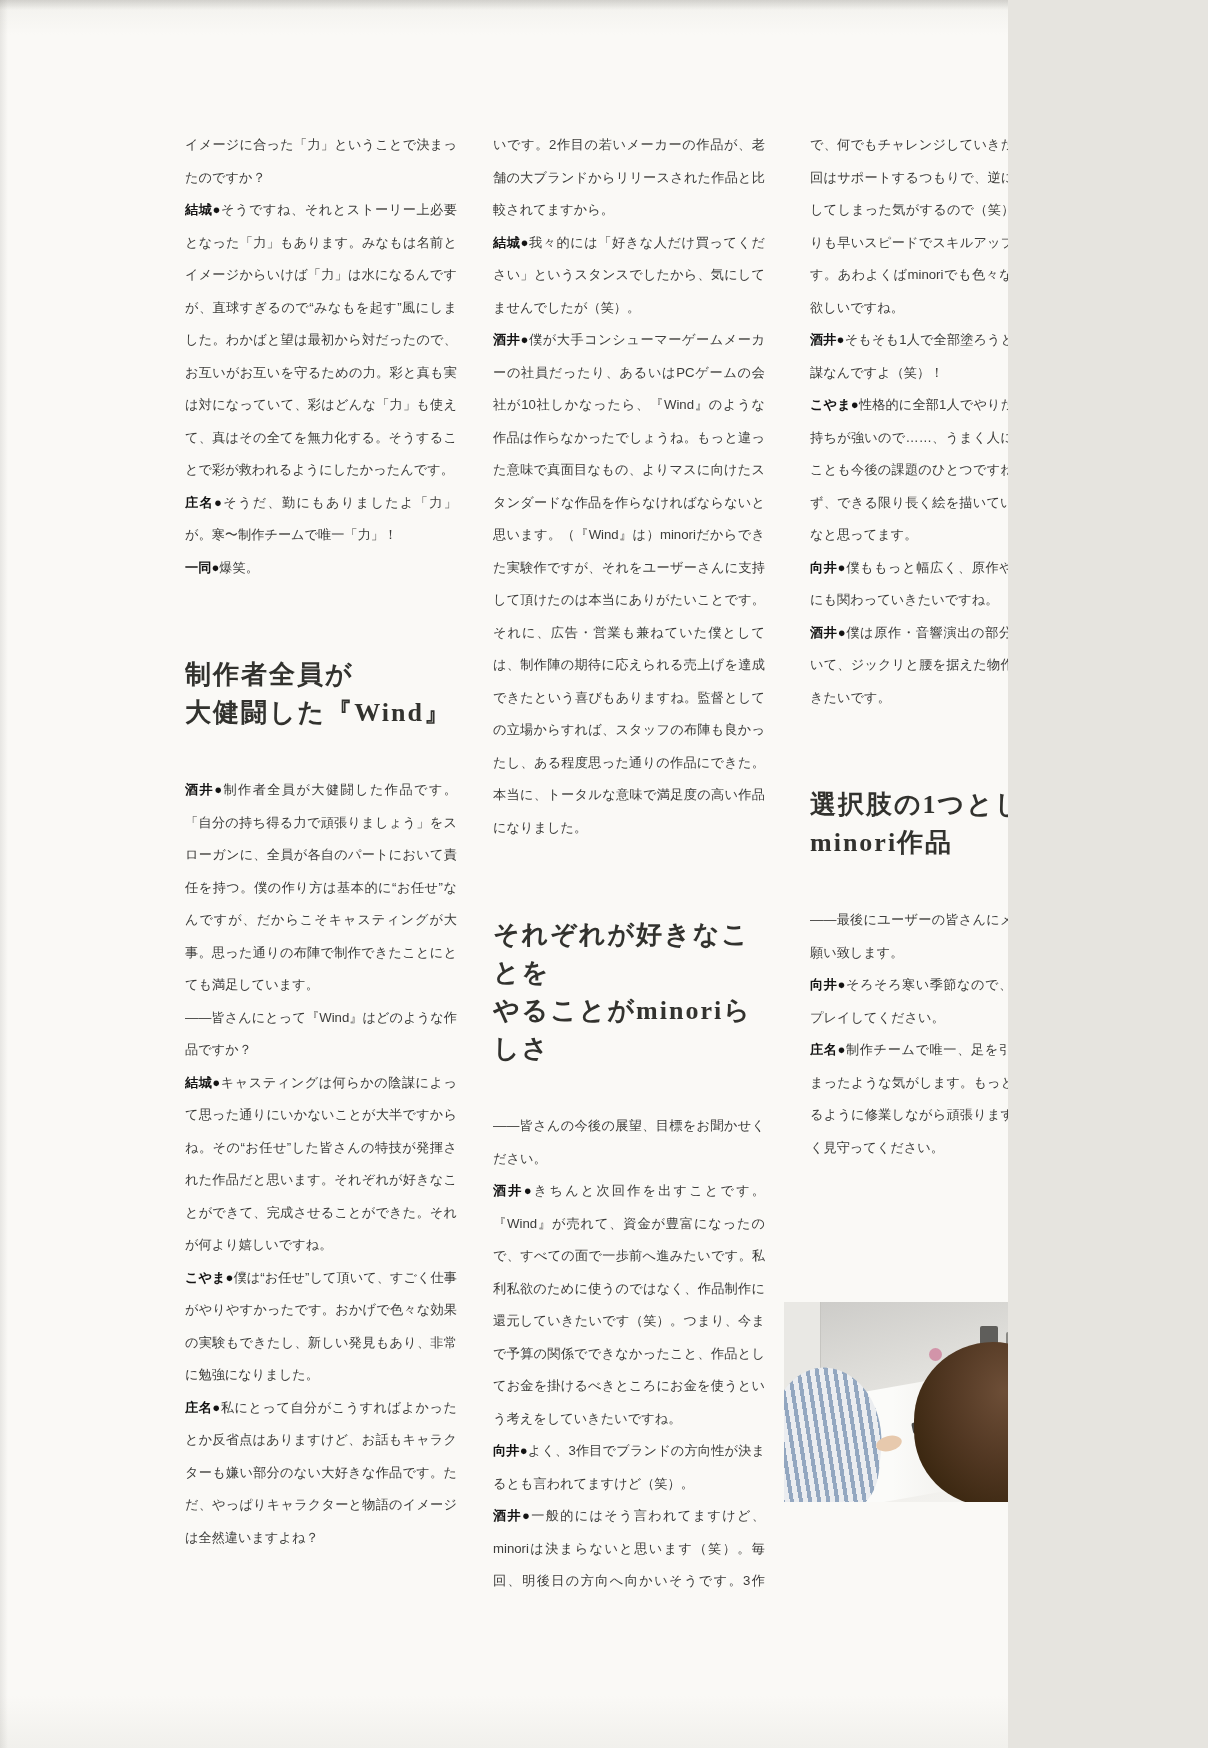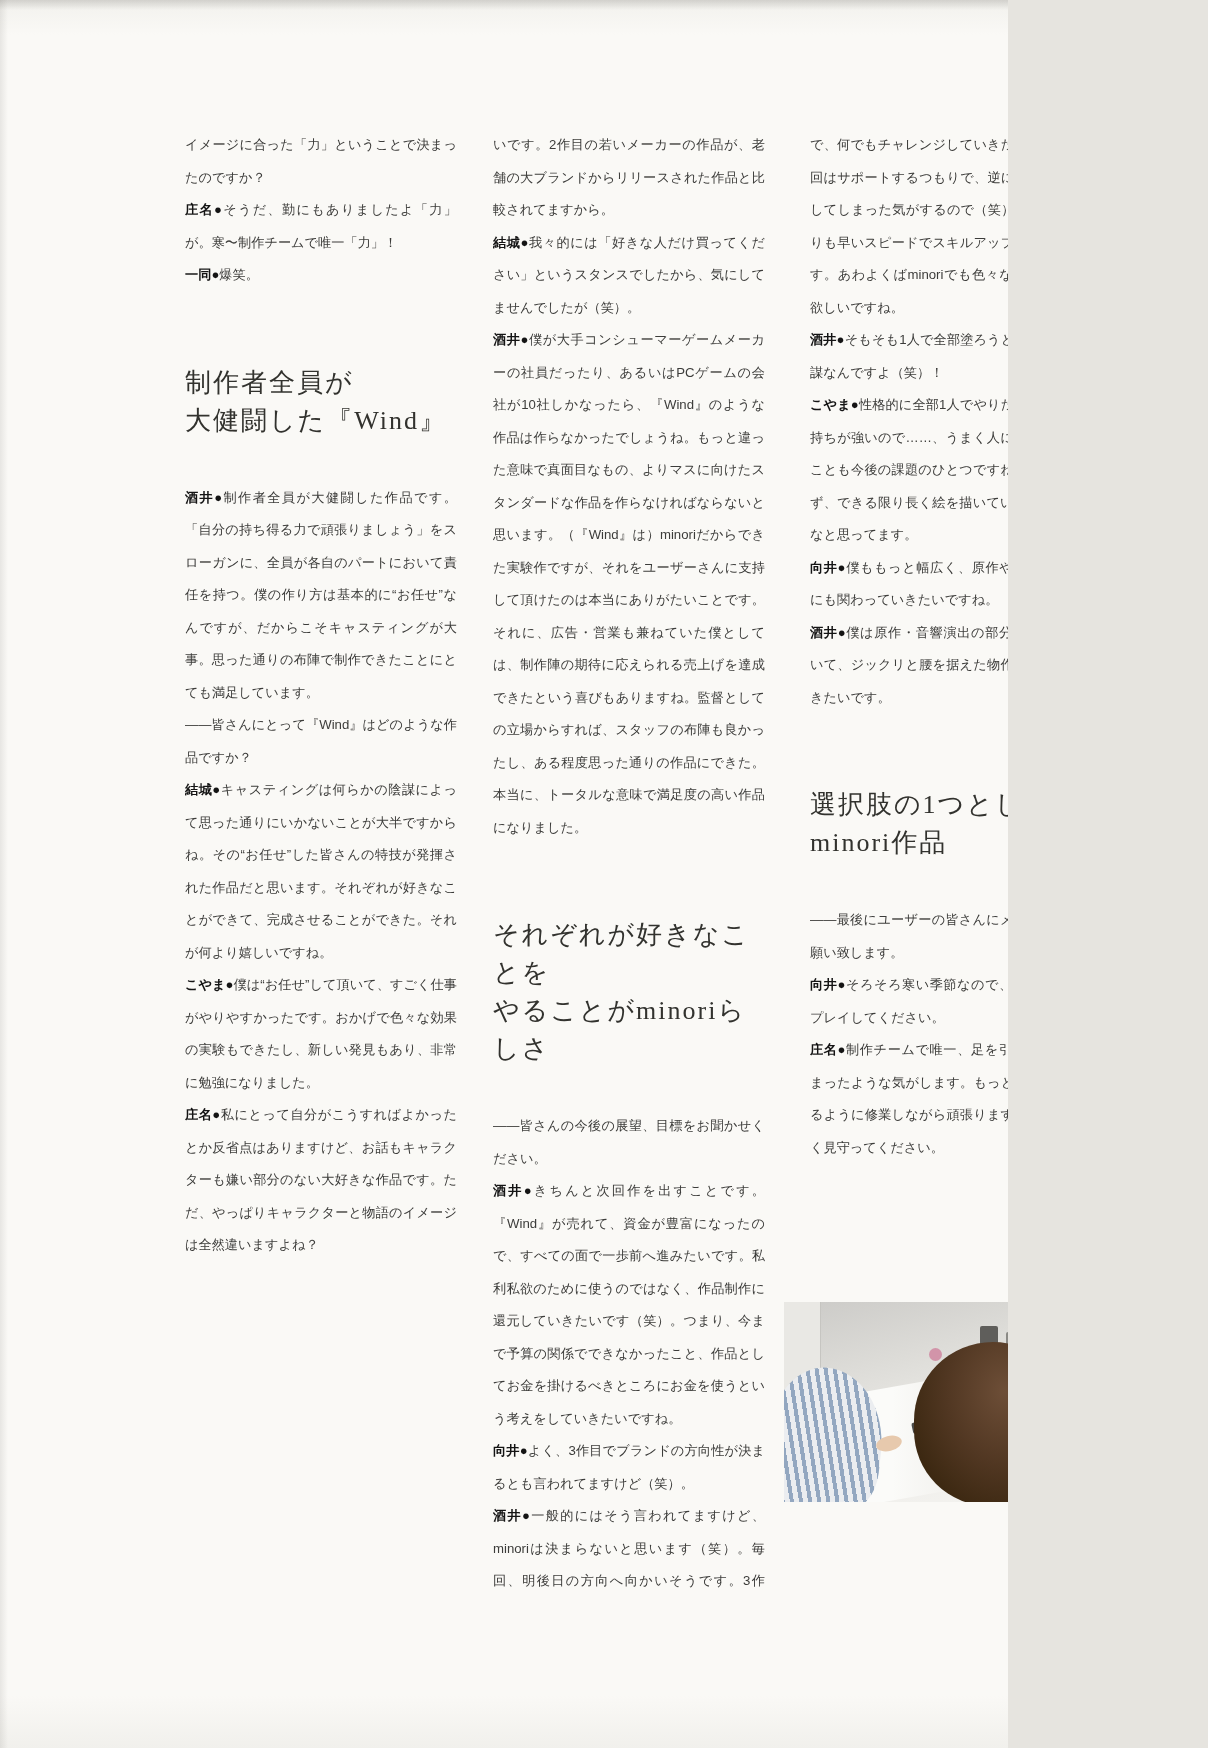--- a/index.html
+++ b/index.html
@@ -8,21 +8,21 @@
         font-family:"Liberation Sans","DejaVu Sans",sans-serif;}
   .scan-top{position:absolute;top:0;left:0;right:0;height:10px;
         background:linear-gradient(180deg,rgba(95,93,88,.22),rgba(95,93,88,0));}
   .scan-left{position:absolute;top:0;bottom:0;left:0;width:8px;
         background:linear-gradient(90deg,rgba(95,93,88,.12),rgba(95,93,88,0));}
 
   .col{position:absolute;top:129px;width:272px;color:#3c3c3a;
        font-size:13.2px;line-height:32.5px;text-align:justify;overflow:hidden;}
   .col p{margin:0;}
   .spk{font-weight:bold;color:#141414;}
-  .heading{font-family:"Liberation Serif","DejaVu Serif",serif;font-weight:400;
+  .heading{font-family:"Liberation Serif","DejaVu Serif",serif;font-weight:700;
        font-size:26px;line-height:38px;color:#32322e;letter-spacing:2px;
        white-space:pre-line;margin:72px 0 42px 0;text-align:left;}
 
   .v{writing-mode:vertical-rl;text-orientation:mixed;}
   .side-rule{position:absolute;left:1085px;top:92px;width:1px;height:1190px;background:#c4c3be;}
   .side-tick{position:absolute;left:1090px;width:46px;height:1px;background:#b7b6b1;}
   .side-label{position:absolute;left:1102px;color:#8e918f;font-size:13px;letter-spacing:1.6px;}
   .thumb{position:absolute;left:1094px;top:694px;width:50px;height:53px;border-radius:2px;overflow:hidden;
        background:linear-gradient(180deg,#6f86bb 0%,#9badd2 38%,#c9d2de 52%,#6d9a5c 58%,#46703c 100%);}
   .thumb i{position:absolute;left:6px;top:10px;width:34px;height:9px;border-radius:50%;
@@ -54,20 +54,21 @@
 </style>
 </head>
 <body>
 
 <div class="page">
   <div class="scan-top"></div>
   <div class="scan-left"></div>
 
   <div class="col" style="left:185px;height:1440px;">
     <p><span class="spk"></span><span>イメージに合った「力」ということで決まったのですか？</span></p>
+    <p><span class="spk">結城●</span><span>そうですね、それとストーリー上必要となった「力」もあります。みなもは名前とイメージからいけば「力」は水になるんですが、直球すぎるので“みなもを起す”風にしました。わかばと望は最初から対だったので、お互いがお互いを守るための力。彩と真も実は対になっていて、彩はどんな「力」も使えて、真はその全てを無力化する。そうすることで彩が救われるようにしたかったんです。</span></p>
     <p><span class="spk">庄名●</span><span>そうだ、勤にもありましたよ「力」が。寒〜制作チームで唯一「力」！</span></p>
     <p><span class="spk">一同●</span><span>爆笑。</span></p>
     <h2 class="heading">制作者全員が
 大健闘した『Wind』</h2>
     <p><span class="spk">酒井●</span><span>制作者全員が大健闘した作品です。「自分の持ち得る力で頑張りましょう」をスローガンに、全員が各自のパートにおいて責任を持つ。僕の作り方は基本的に“お任せ”なんですが、だからこそキャスティングが大事。思った通りの布陣で制作できたことにとても満足しています。</span></p>
     <p><span class="spk"></span><span>——皆さんにとって『Wind』はどのような作品ですか？</span></p>
     <p><span class="spk">結城●</span><span>キャスティングは何らかの陰謀によって思った通りにいかないことが大半ですからね。その“お任せ”した皆さんの特技が発揮された作品だと思います。それぞれが好きなことができて、完成させることができた。それが何より嬉しいですね。</span></p>
     <p><span class="spk">こやま●</span><span>僕は“お任せ”して頂いて、すごく仕事がやりやすかったです。おかげで色々な効果の実験もできたし、新しい発見もあり、非常に勉強になりました。</span></p>
     <p><span class="spk">庄名●</span><span>私にとって自分がこうすればよかったとか反省点はありますけど、お話もキャラクターも嫌い部分のない大好きな作品です。ただ、やっぱりキャラクターと物語のイメージは全然違いますよね？</span></p>
 

